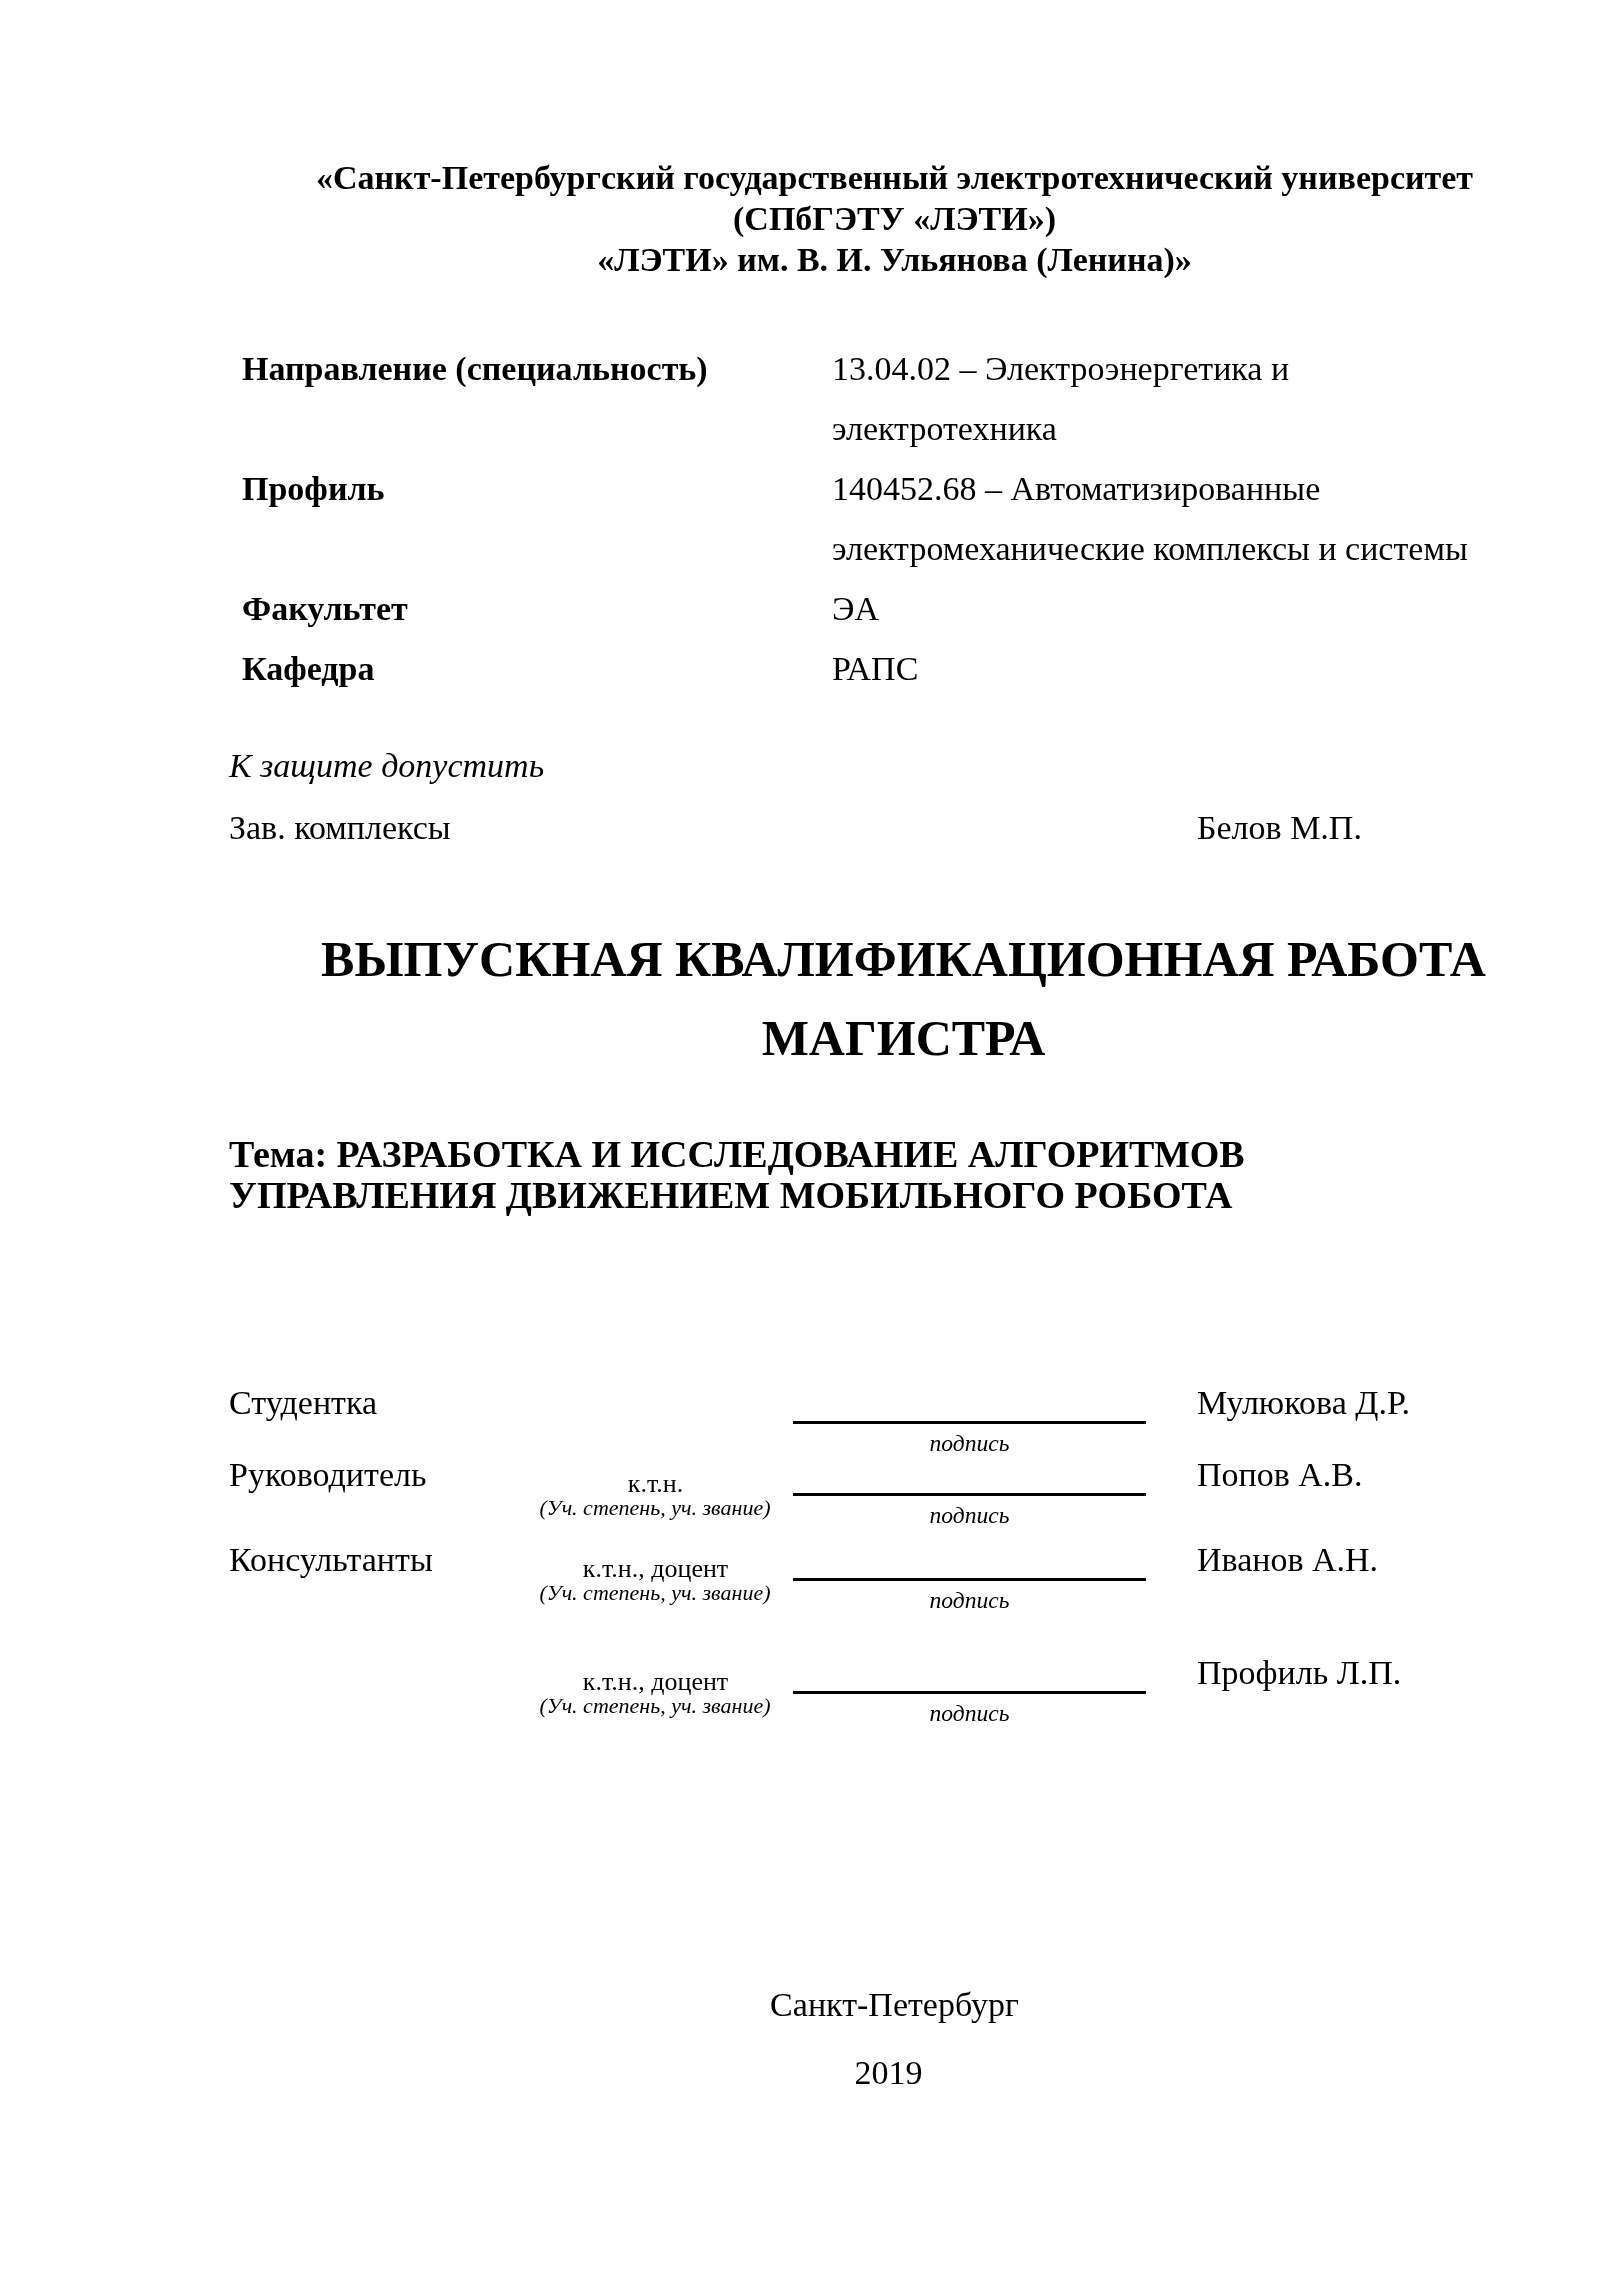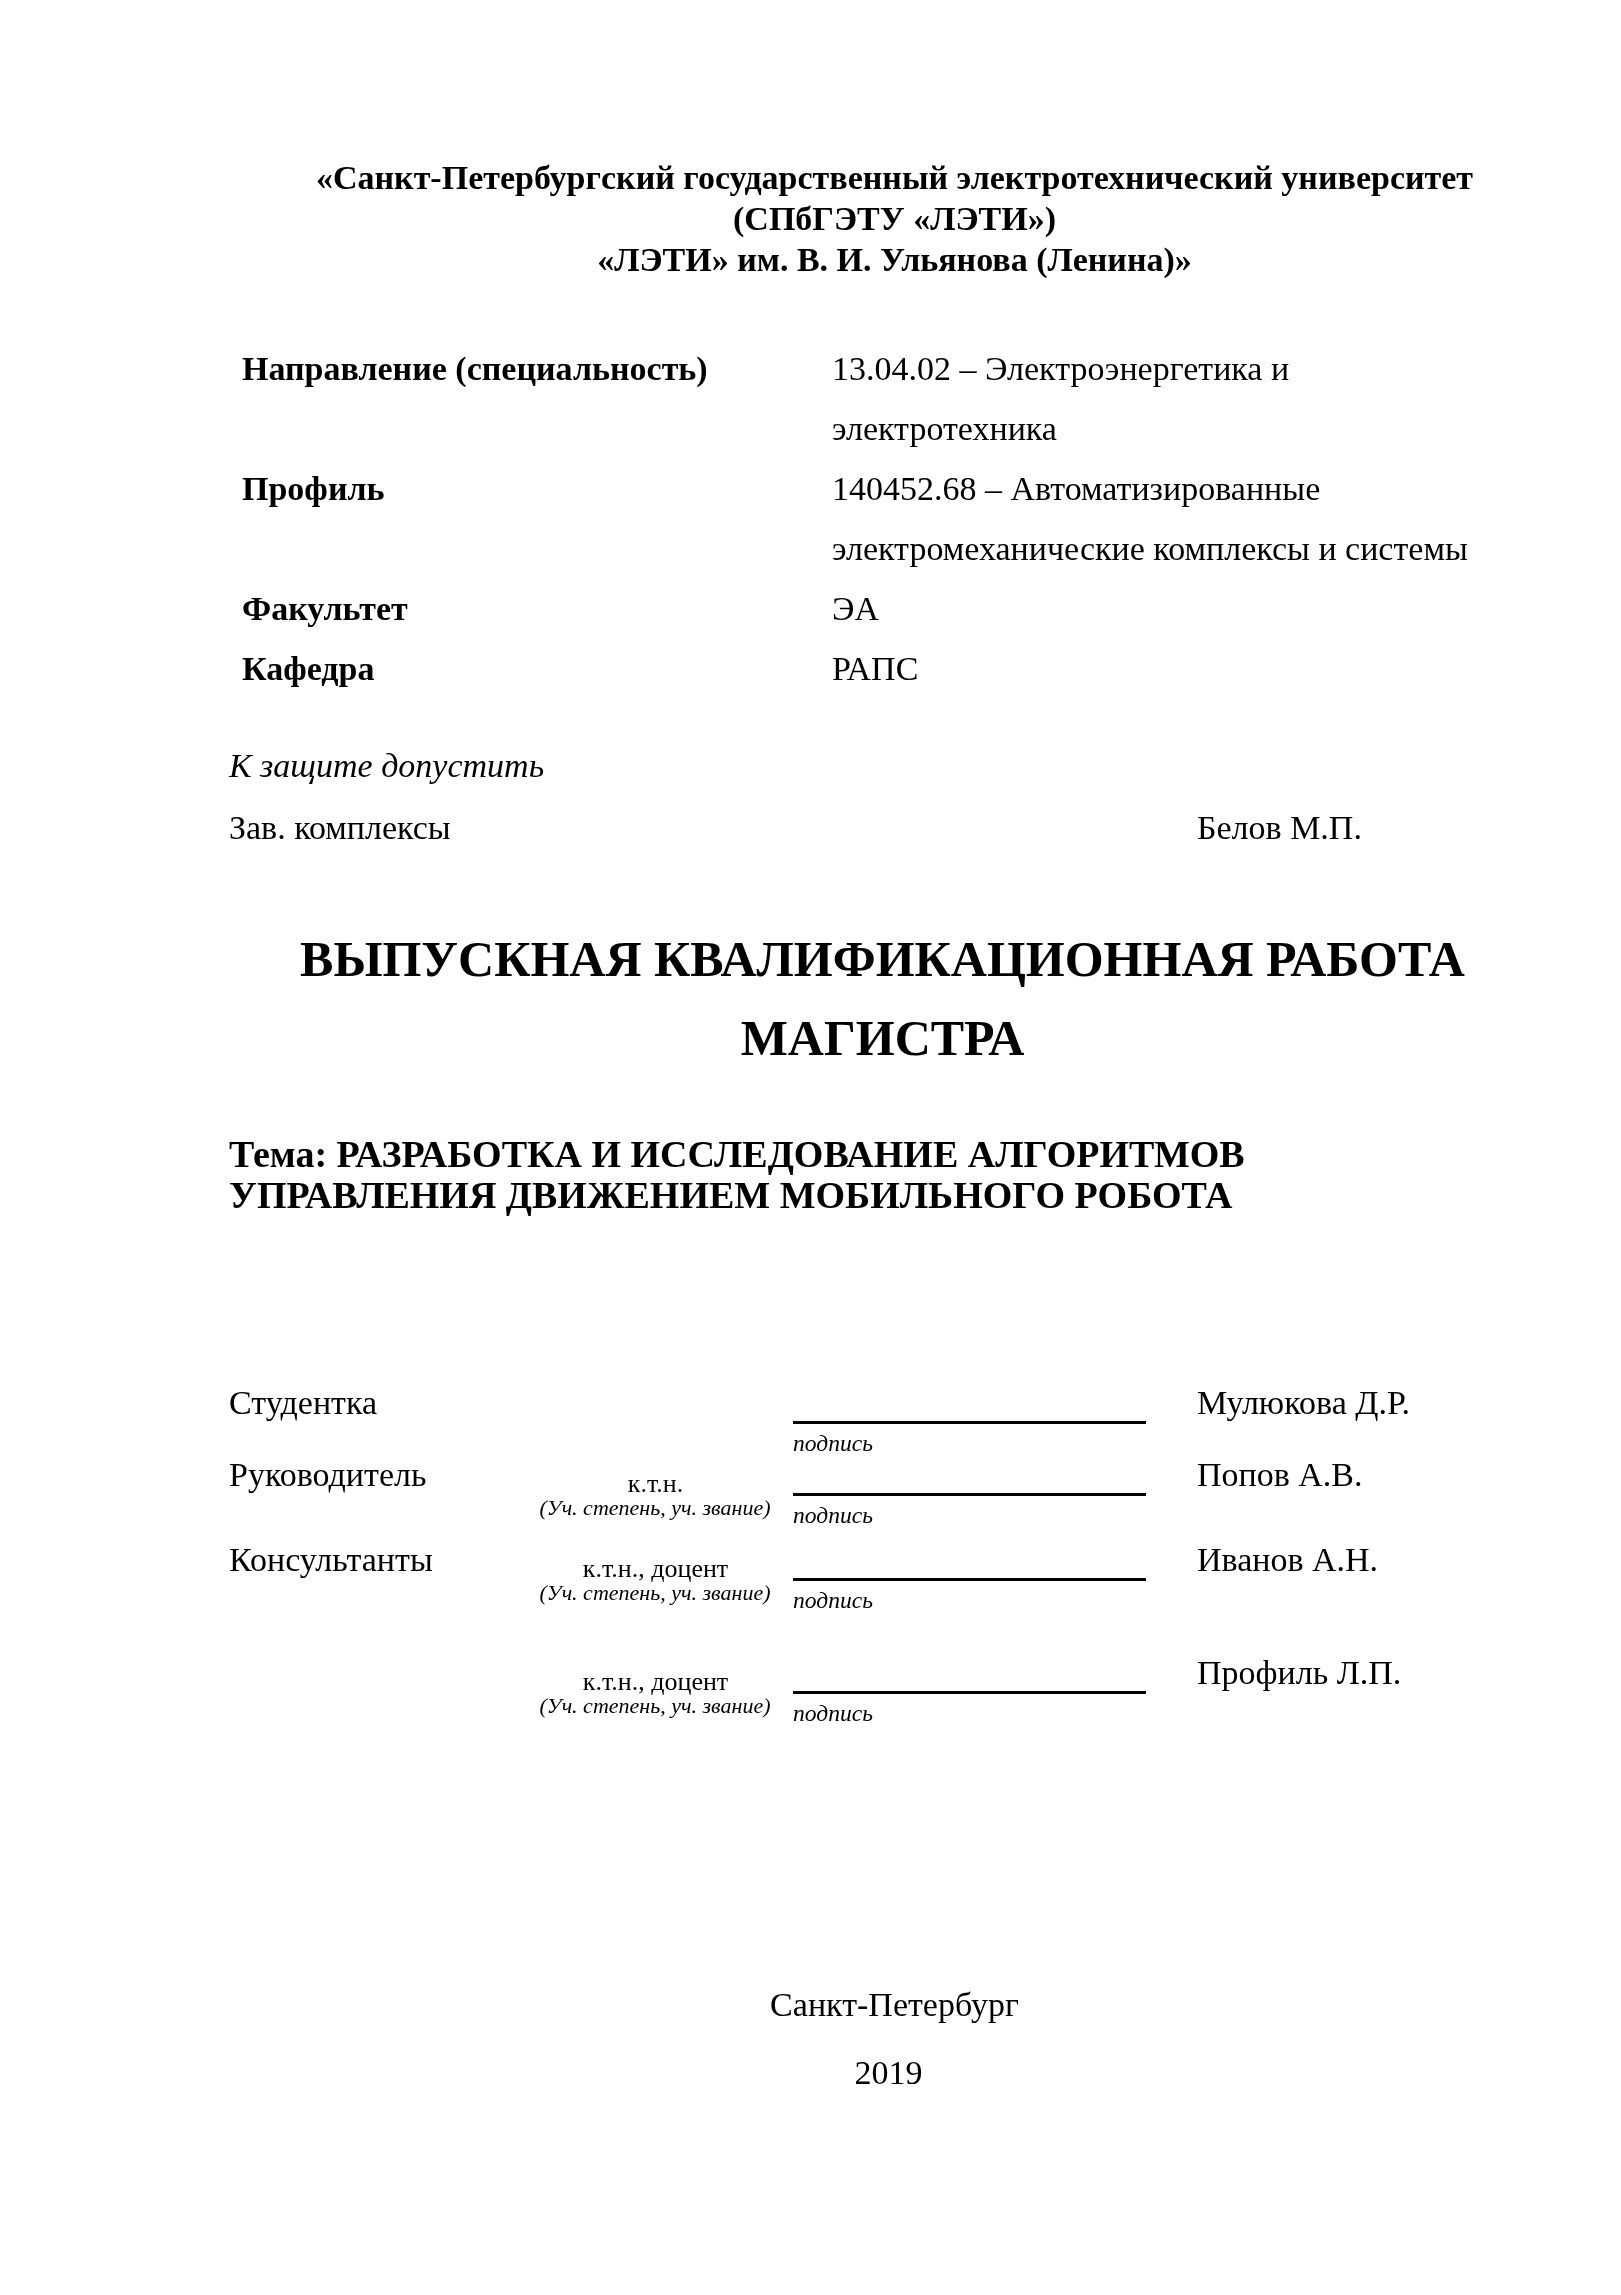--- a/index.html
+++ b/index.html
@@ -40,21 +40,21 @@
   .admission-role {
     position: absolute; top: 809px; left: 229px;
     font-size: 34px; white-space: nowrap;
   }
   .admission-name {
     position: absolute; top: 809px; left: 1197px;
     font-size: 34px; white-space: nowrap;
   }
   
   .main-title {
-    position: absolute; top: 920px; left: 217px; width: 1331px;
+    position: absolute; top: 920px; left: 238px; width: 1331px;
     text-align: center;
     font-weight: bold;
     font-size: 50px;
     line-height: 79px;
   }
   
   .topic {
     position: absolute; top: 1134px; left: 229px; width: 1331px;
     text-align: left;
     font-weight: bold;
@@ -79,21 +79,21 @@
   .sig-degree-caption {
     position: absolute; left: 269px; top: 44px; width: 314px;
     text-align: center; font-size: 22px; font-style: italic; line-height: 1; white-space: nowrap;
   }
   .sig-line {
     position: absolute; left: 564px; top: 40px; width: 353px; height: 0;
     border-bottom: 3.1px solid #000000;
   }
   .sig-caption {
     position: absolute; left: 564px; top: 51px; width: 353px;
-    font-size: 23.6px; font-style: italic; line-height: 1;
+    text-align: center; font-size: 23.6px; font-style: italic; line-height: 1;
   }
   .sig-name {
     position: absolute; left: 968px; top: 4.7px;
     font-size: 34px; line-height: 1; white-space: nowrap;
   }
   
   .footer-city {
     position: absolute; top: 1986px; left: 229px; width: 1331px;
     text-align: center; font-size: 34px;
   }

